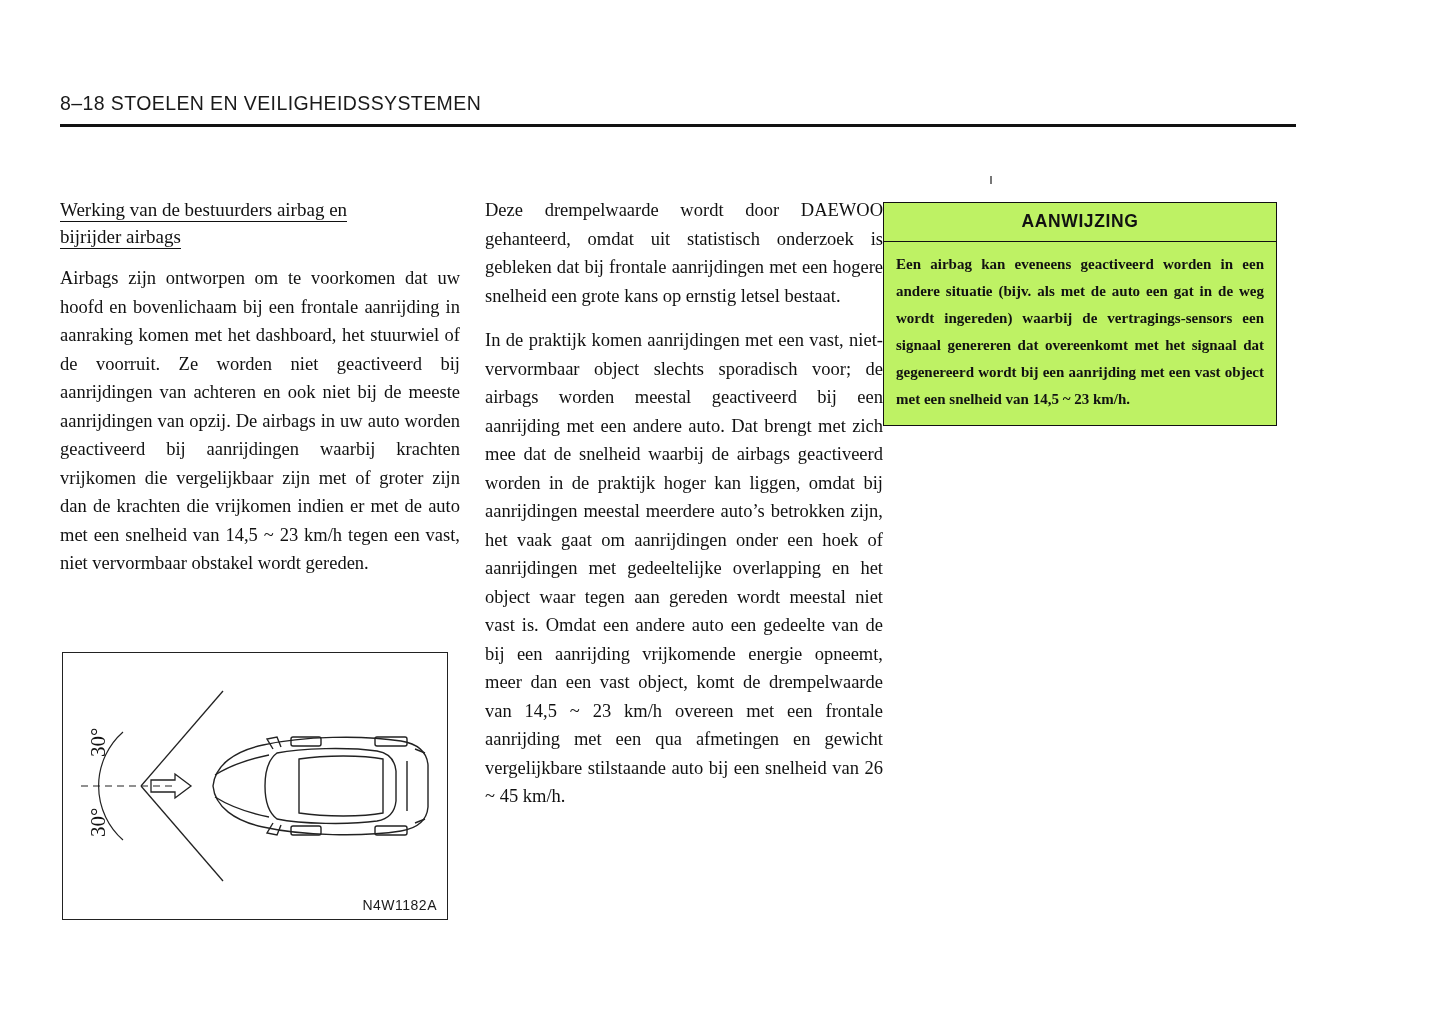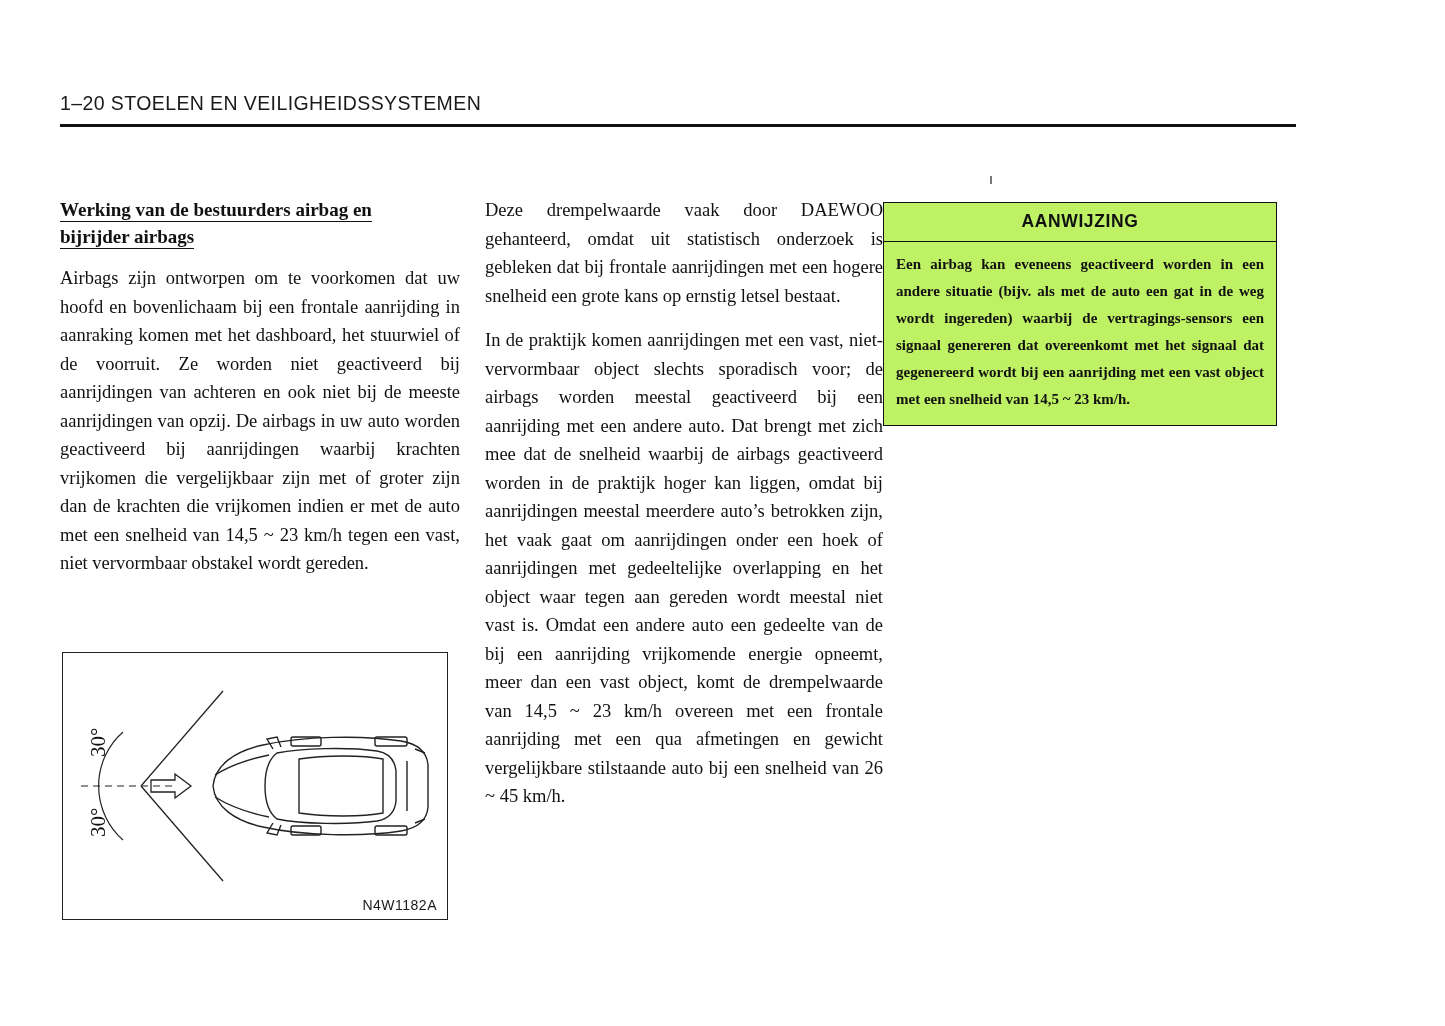--- a/index.html
+++ b/index.html
@@ -49,21 +49,21 @@
   
   .col {
     position: absolute;
     top: 196px;
   }
   .col-left  { left: 60px;  width: 400px; }
   .col-mid   { left: 485px; width: 398px; }
 
   .section-title {
     font-family: "Liberation Serif", serif;
-    font-weight: bold;
+    font-weight: normal;
     font-size: 19px;
     line-height: 27px;
     margin: 0 0 14px 0;
   }
   .section-title span {
     border-bottom: 1.5px solid #111;
     display: inline;
     padding-bottom: 1px;
   }
 
@@ -132,21 +132,21 @@
     height: 8px;
     background: #777;
   }
 </style>
 </head>
 <body>
 
 <div class="page">
 
   <div class="header">
-    <div class="header-title">1–20 STOELEN EN VEILIGHEIDSSYSTEMEN</div>
+    <div class="header-title">8–18 STOELEN EN VEILIGHEIDSSYSTEMEN</div>
   </div>
   <div class="header-rule"></div>
 
   <div class="tick"></div>
 
   <div class="col col-left">
     <div class="section-title">
       <span>Werking van de bestuurders airbag en</span><br>
       <span>bijrijder airbags</span>
     </div>
@@ -192,21 +192,21 @@
         <path d="M 344 108 L 344 158"></path>
       </g>
 
       <text x="42" y="104" transform="rotate(-90 42 104)" font-family="Liberation Serif, serif" font-size="21" fill="#111">30°</text>
       <text x="42" y="184" transform="rotate(-90 42 184)" font-family="Liberation Serif, serif" font-size="21" fill="#111">30°</text>
     </svg>
     <div class="figure-caption">N4W1182A</div>
   </div>
 
   <div class="col col-mid">
-    <p class="body">Deze drempelwaarde vaak door DAEWOO gehanteerd, omdat uit statistisch onderzoek is gebleken dat bij frontale aanrijdingen met een hogere snelheid een grote kans op ernstig letsel bestaat.</p>
+    <p class="body">Deze drempelwaarde wordt door DAEWOO gehanteerd, omdat uit statistisch onderzoek is gebleken dat bij frontale aanrijdingen met een hogere snelheid een grote kans op ernstig letsel bestaat.</p>
     <p class="body">In de praktijk komen aanrijdingen met een vast, niet-vervormbaar object slechts sporadisch voor; de airbags worden meestal geactiveerd bij een aanrijding met een andere auto. Dat brengt met zich mee dat de snelheid waarbij de airbags geactiveerd worden in de praktijk hoger kan liggen, omdat bij aanrijdingen meestal meerdere auto’s betrokken zijn, het vaak gaat om aanrijdingen onder een hoek of aanrijdingen met gedeeltelijke overlapping en het object waar tegen aan gereden wordt meestal niet vast is. Omdat een andere auto een gedeelte van de bij een aanrijding vrijkomende energie opneemt, meer dan een vast object, komt de drempelwaarde van 14,5 ~ 23 km/h overeen met een frontale aanrijding met een qua afmetingen en gewicht vergelijkbare stilstaande auto bij een snelheid van 26 ~ 45 km/h.</p>
   </div>
 
   <div class="notebox">
     <div class="notebox-head">AANWIJZING</div>
     <div class="notebox-body">Een airbag kan eveneens geactiveerd worden in een andere situatie (bijv. als met de auto een gat in de weg wordt ingereden) waarbij de vertragings-sensors een signaal genereren dat overeenkomt met het signaal dat gegenereerd wordt bij een aanrijding met een vast object met een snelheid van 14,5 ~ 23 km/h.</div>
   </div>
 
 </div>
 

